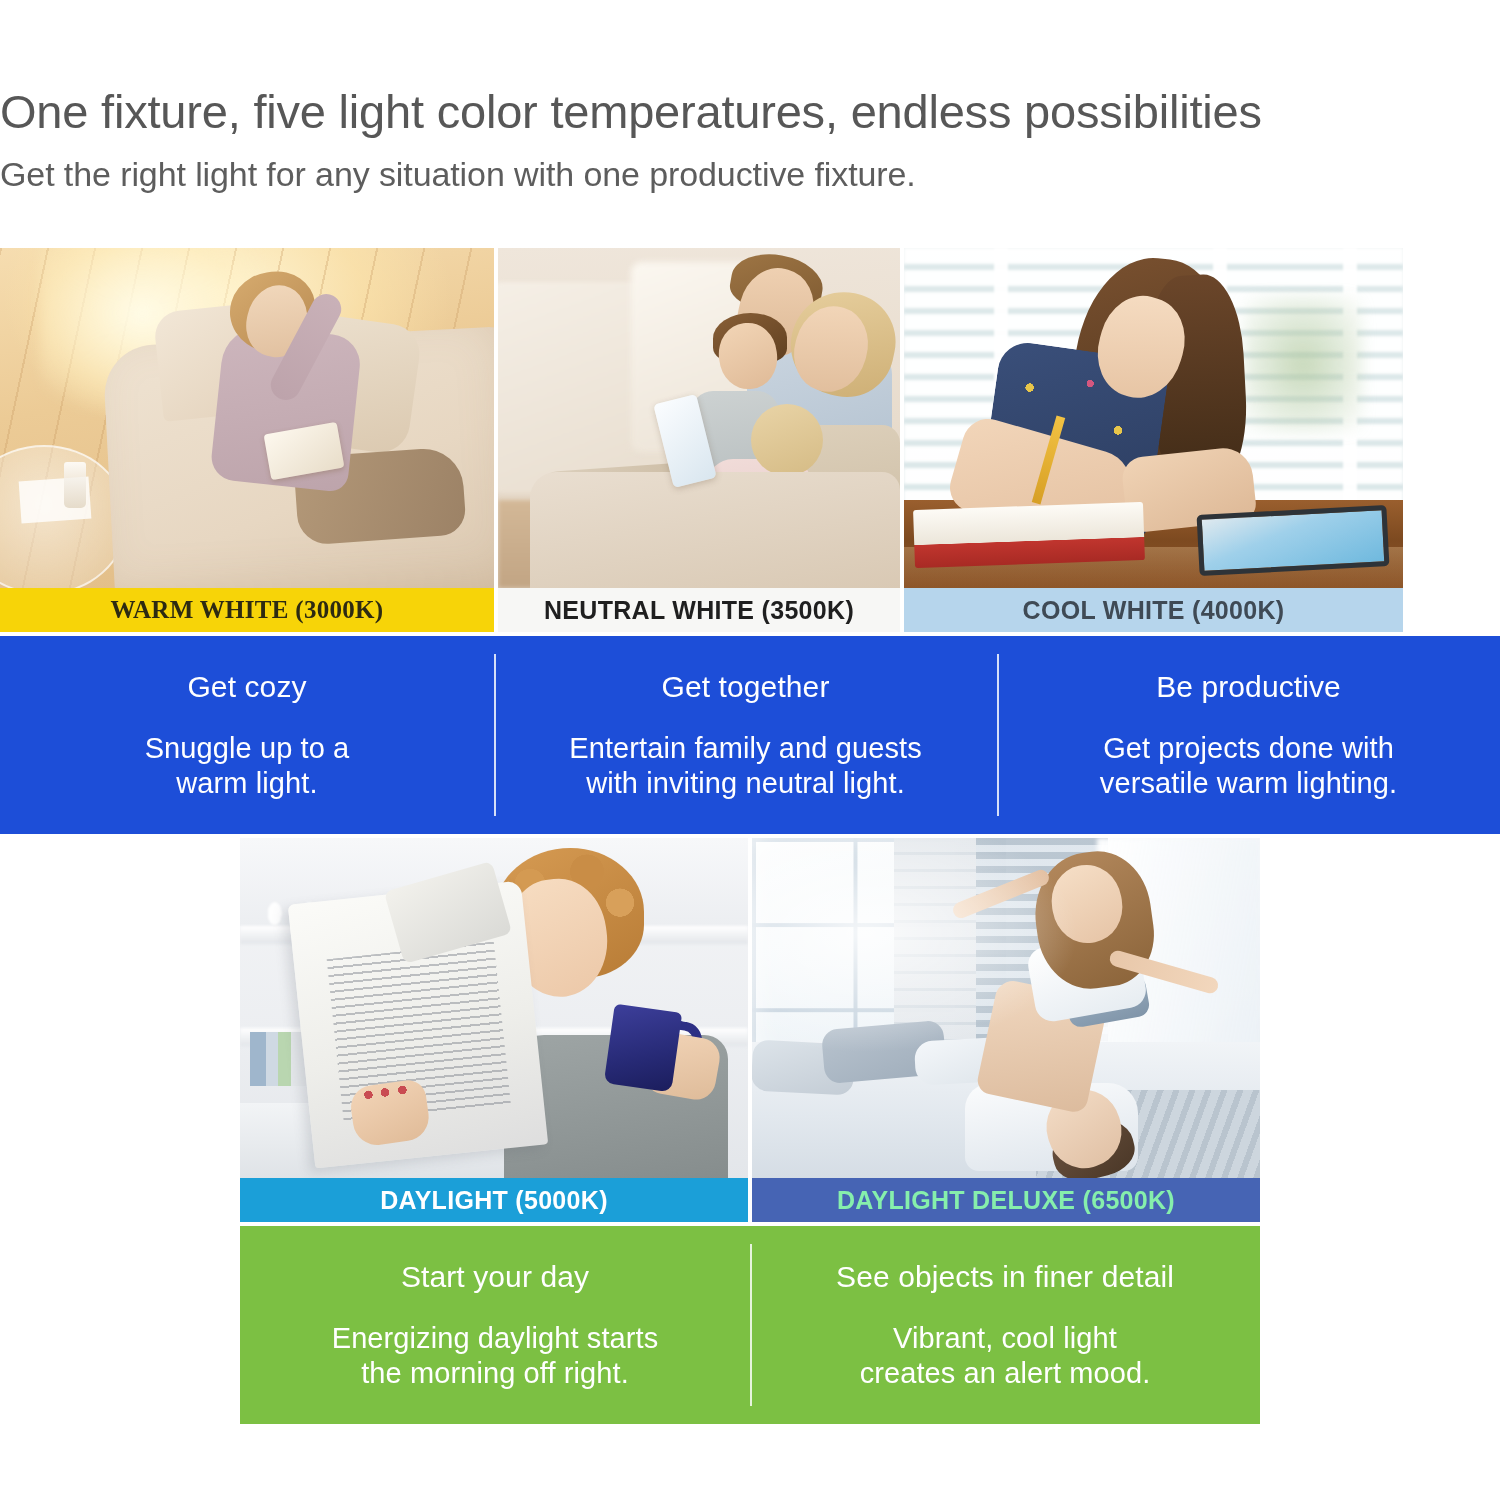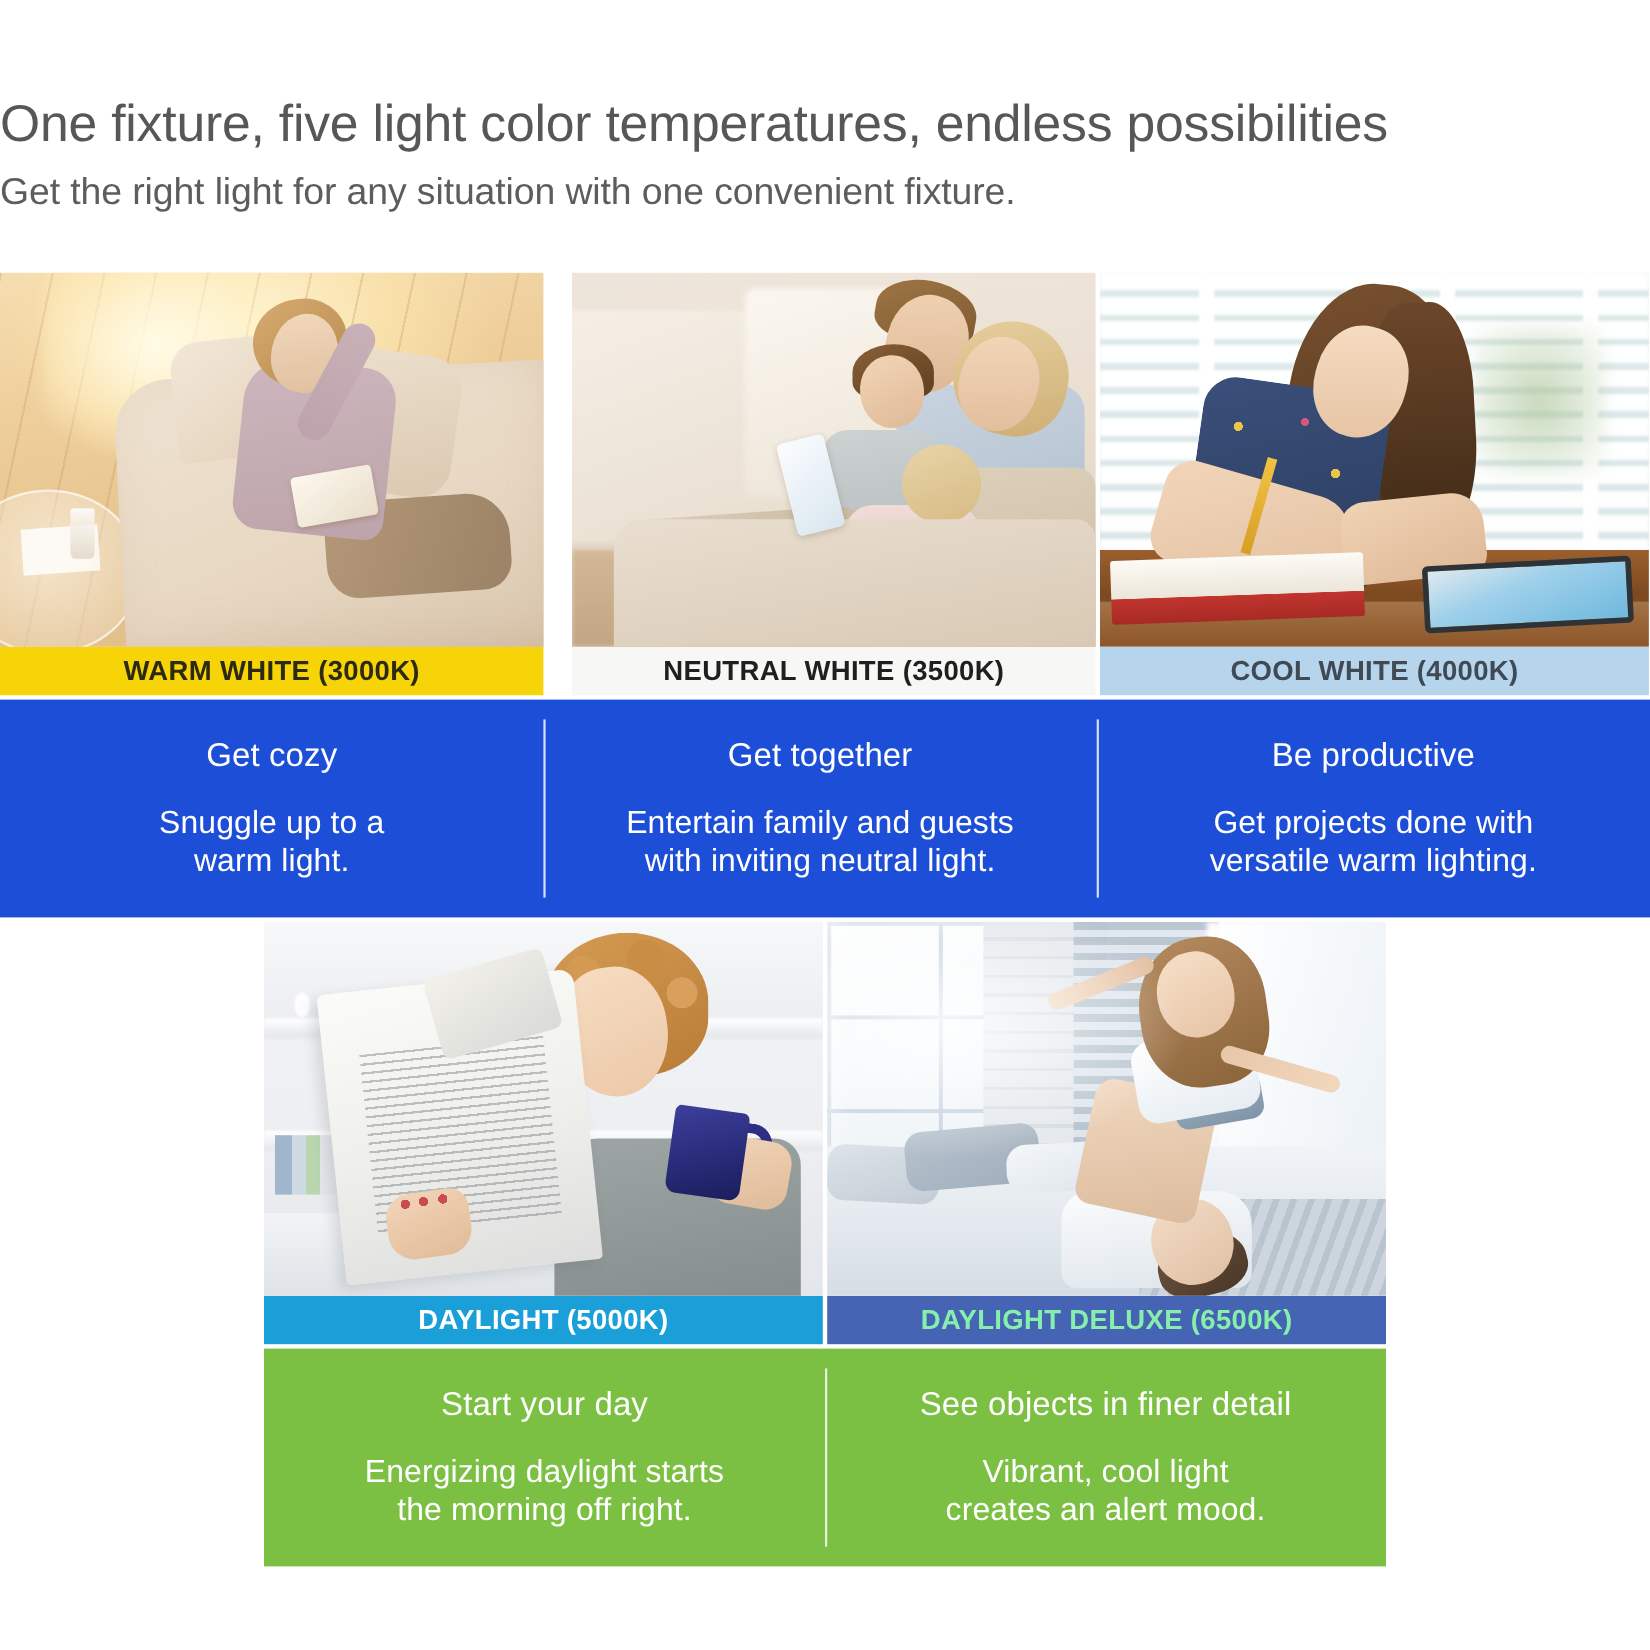--- a/index.html
+++ b/index.html
@@ -52,22 +52,22 @@
   }
   .row-bottom {
     position: absolute;
     top: 838px;
     left: 240px;
     width: 1020px;
     display: flex;
     gap: 4px;
   }
   .card { position: relative; }
-  .row-top .card.w1 { width: 494px; }
-  .row-top .card.w2 { width: 476px; margin-left: 22px; }
+  .row-top .card.w1 { width: 494px; font-family: Liberation Serif, serif; }
+  .row-top .card.w2 { width: 402px; }
   .row-top .card.w3 { width: 499px; }
   .row-bottom .card { width: 508px; }
 
   .photo {
     position: relative;
     height: 340px;
     overflow: hidden;
     background: #d9d9d9;
   }
 
@@ -665,21 +665,21 @@
     pointer-events: none;
   }
 </style>
 </head>
 <body>
 
 <div class="page">
 
   <div class="header">
     <div class="headline">One fixture, five light color temperatures, endless possibilities</div>
-    <div class="subheadline">Get the right light for any situation with one convenient fixture.</div>
+    <div class="subheadline">Get the right light for any situation with one productive fixture.</div>
   </div>
 
   <div class="row-top">
 
     <div class="card w1">
       <div class="photo ph-warm">
         <div class="floor"></div>
         <div class="window"></div>
         <div class="table"></div>
         <div class="mag"></div>

